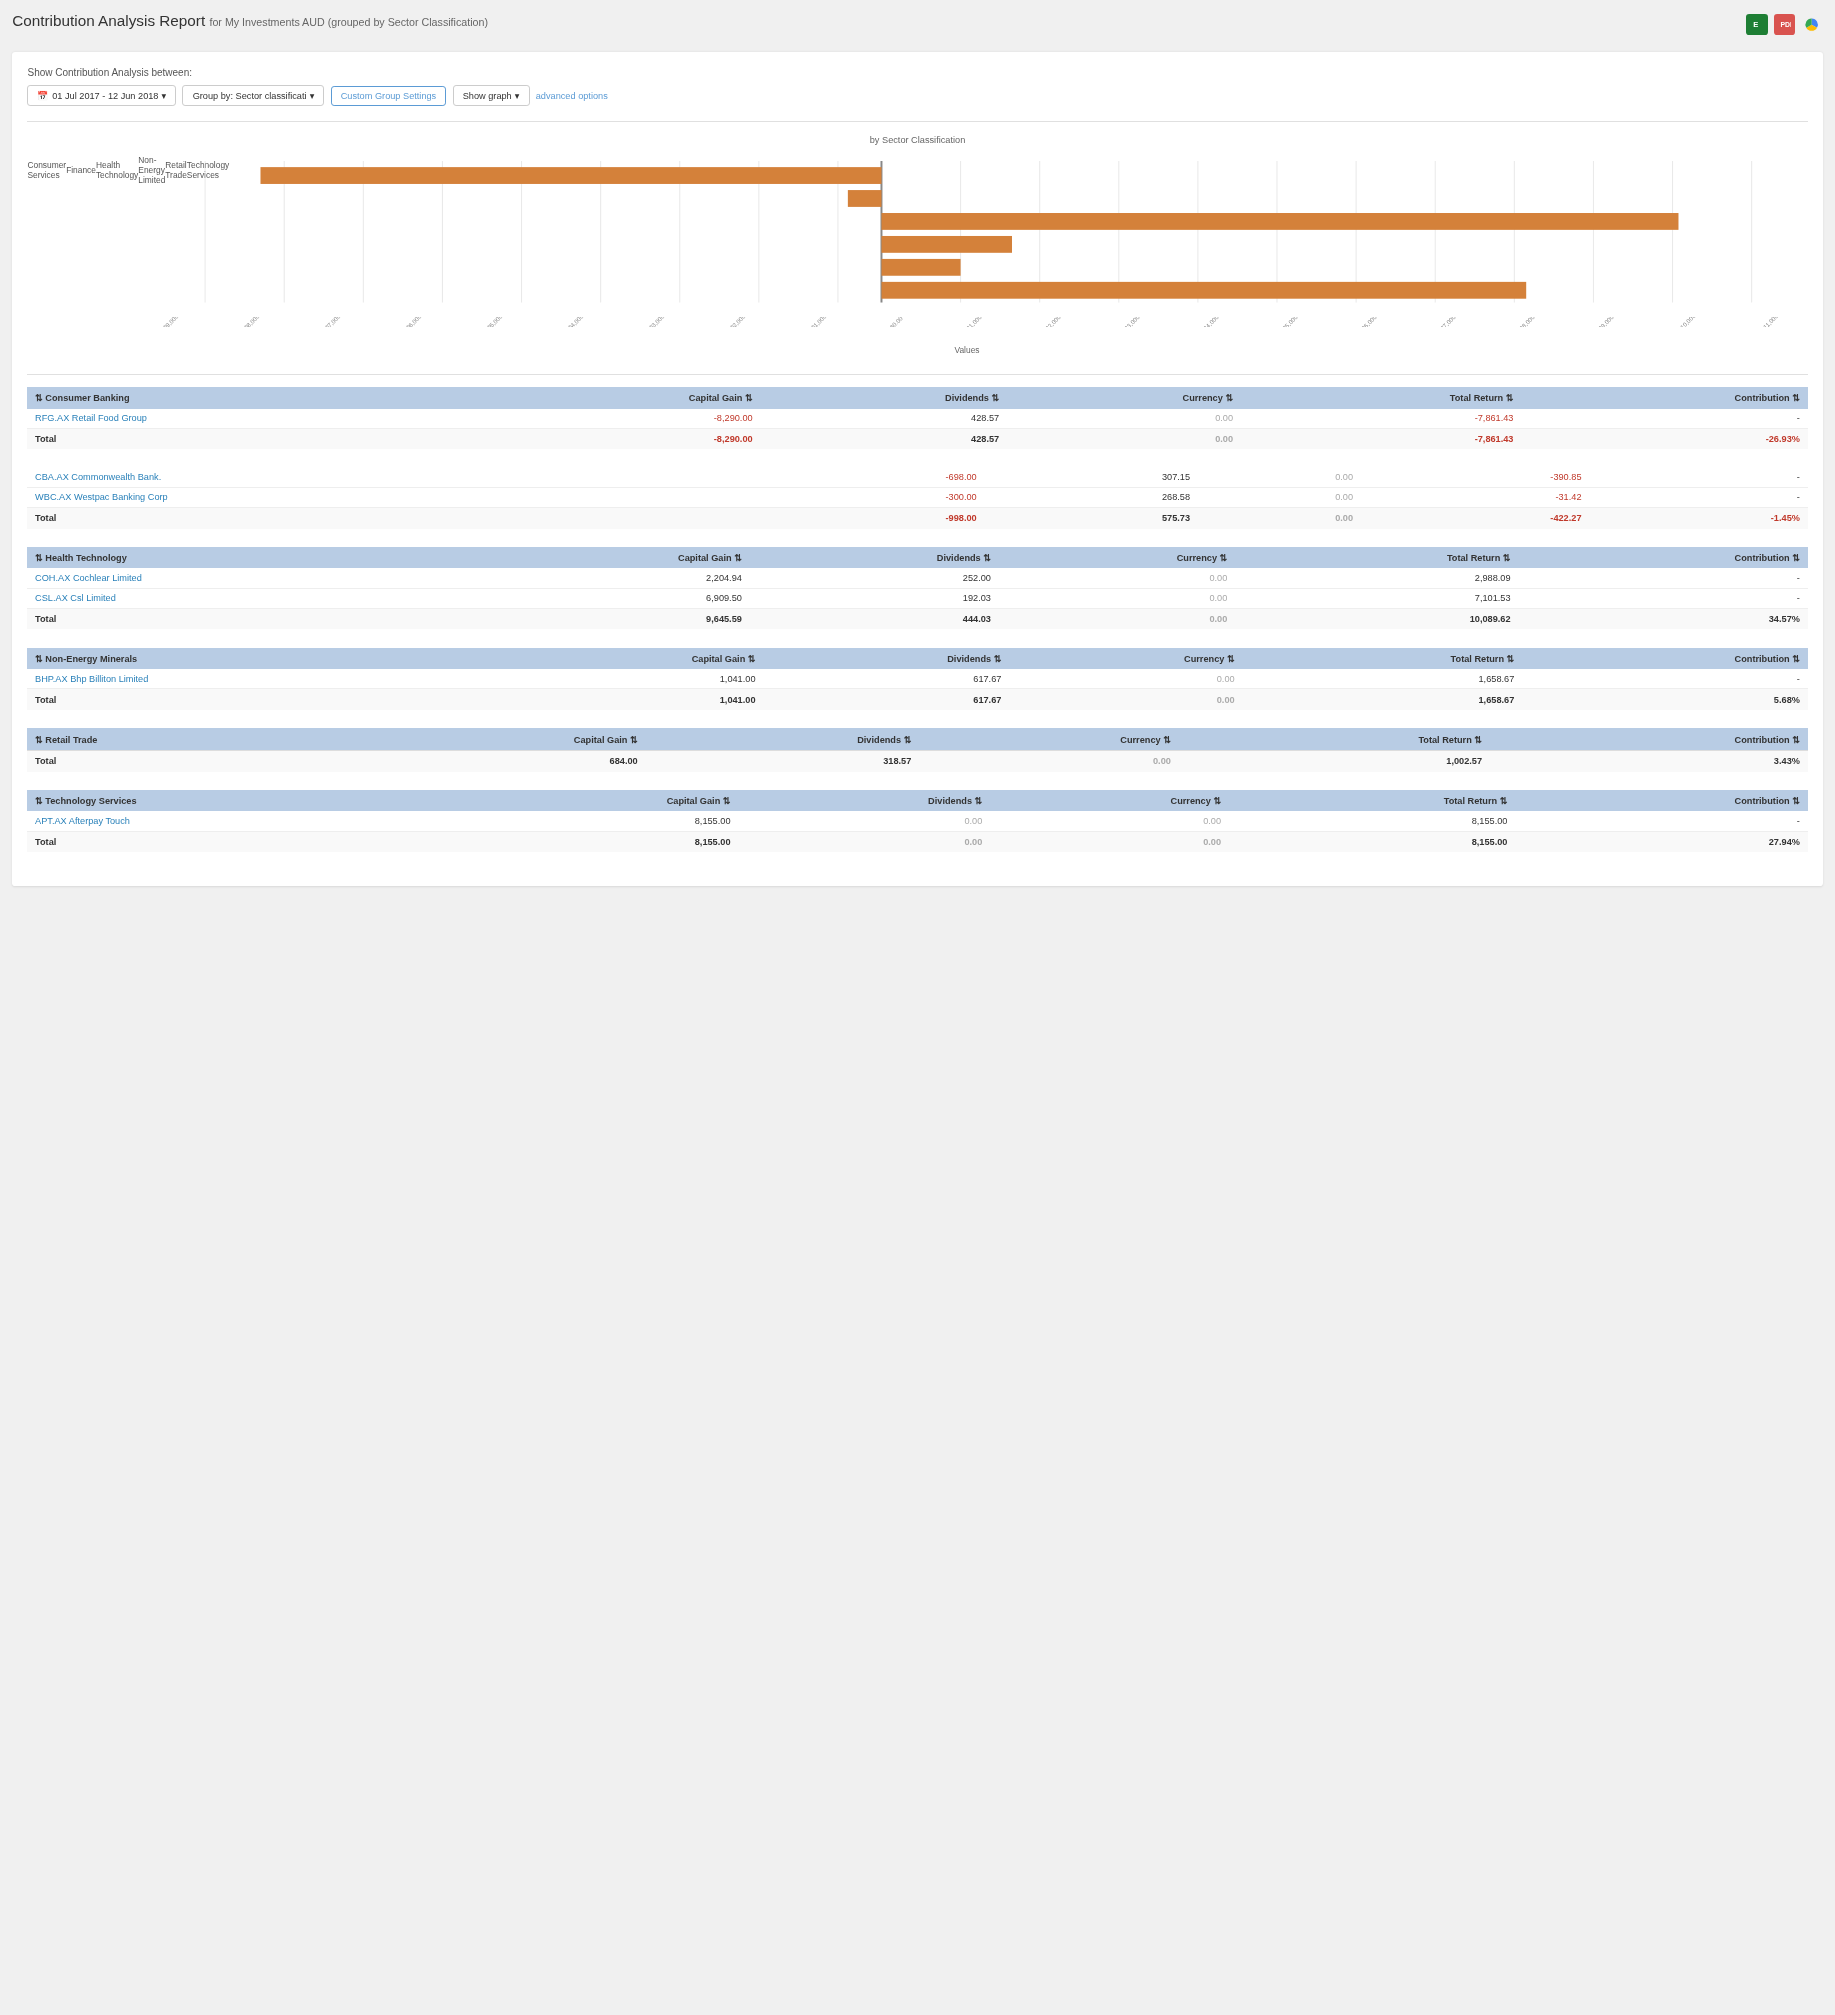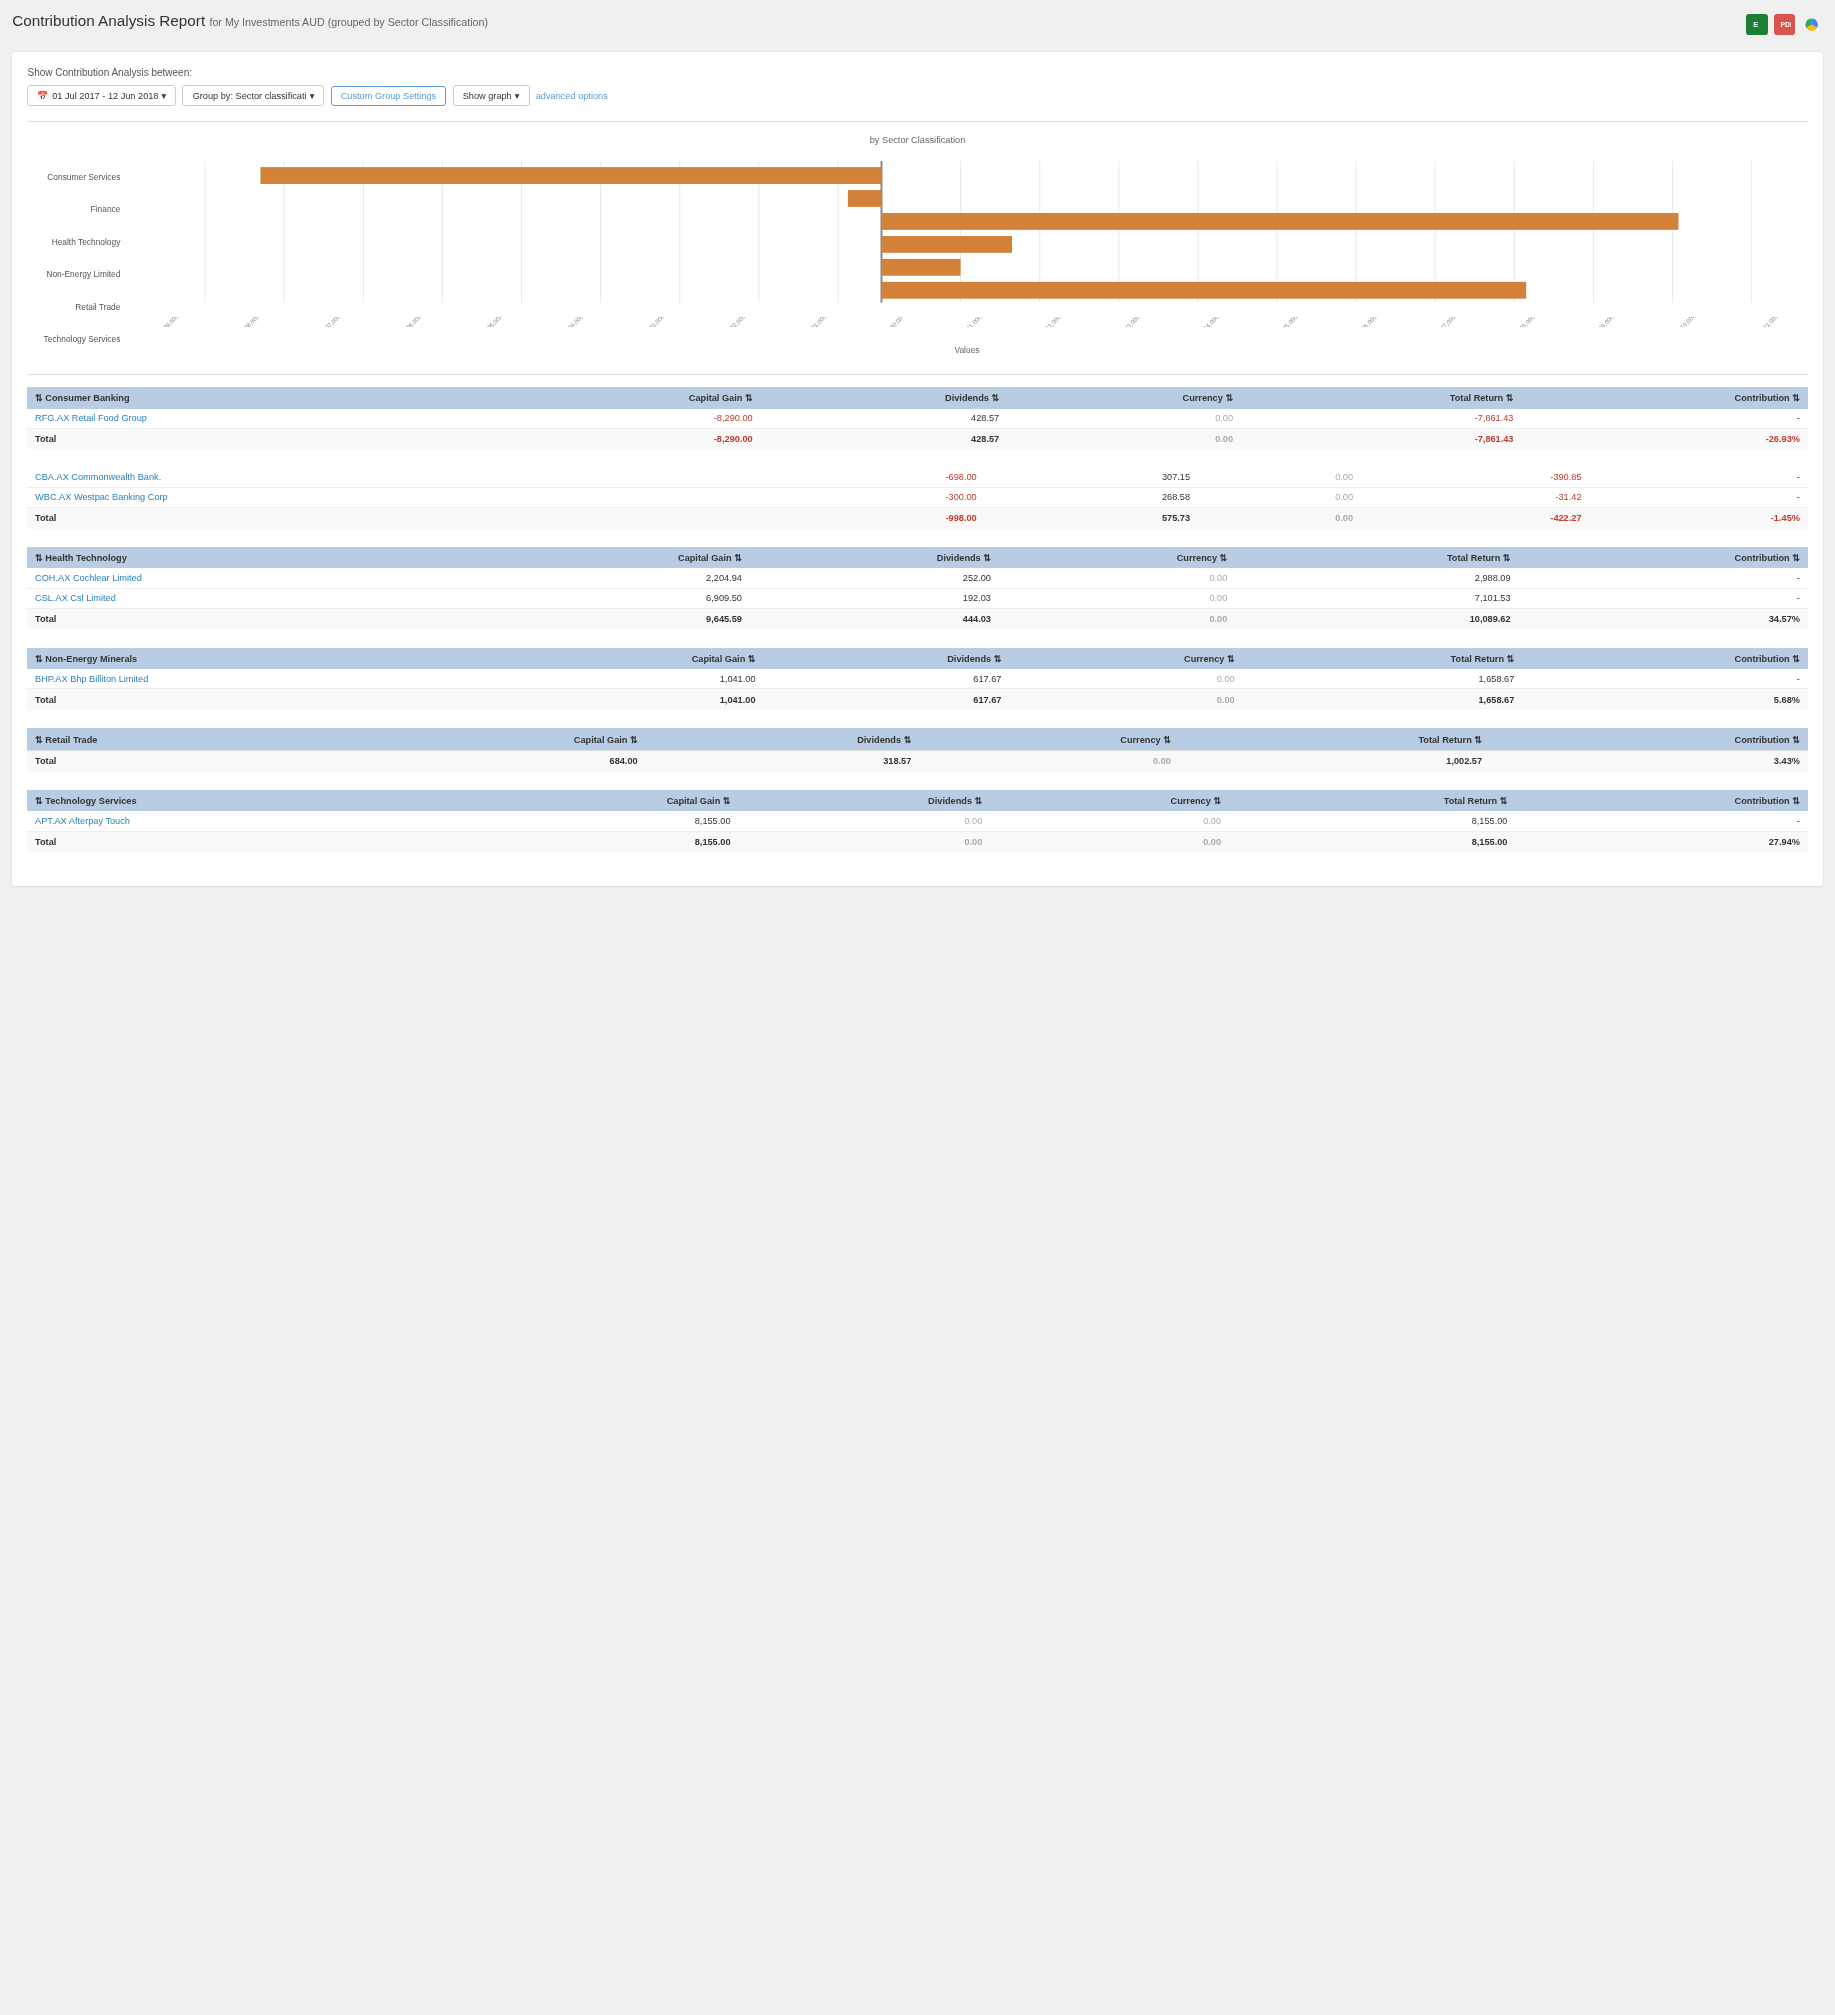--- a/index.html
+++ b/index.html
@@ -110,21 +110,21 @@
       <a class="link-blue">advanced options</a>
     </div>
 
     <hr class="divider">
 
     <div class="chart-section">
       <div class="chart-subtitle">by Sector Classification</div>
 
       <div style="display: flex; margin-bottom: 6.1px;">
 
-        <div style="width: 99px; display: flex; flex-direction: column; justify-content: space-around; padding-right: 6.1px;">
+        <div style="width: 99px; display: flex; flex-direction: row; justify-content: space-around; padding-right: 6.1px;">
           <div class="chart-label">Consumer Services</div>
           <div class="chart-label">Finance</div>
           <div class="chart-label">Health Technology</div>
           <div class="chart-label">Non-Energy Limited</div>
           <div class="chart-label">Retail Trade</div>
           <div class="chart-label">Technology Services</div>
         </div>
 
         <div style="flex: 1; position: relative;">
           <svg width="100%" height="153" viewBox="0 0 850 200" preserveAspectRatio="none">

